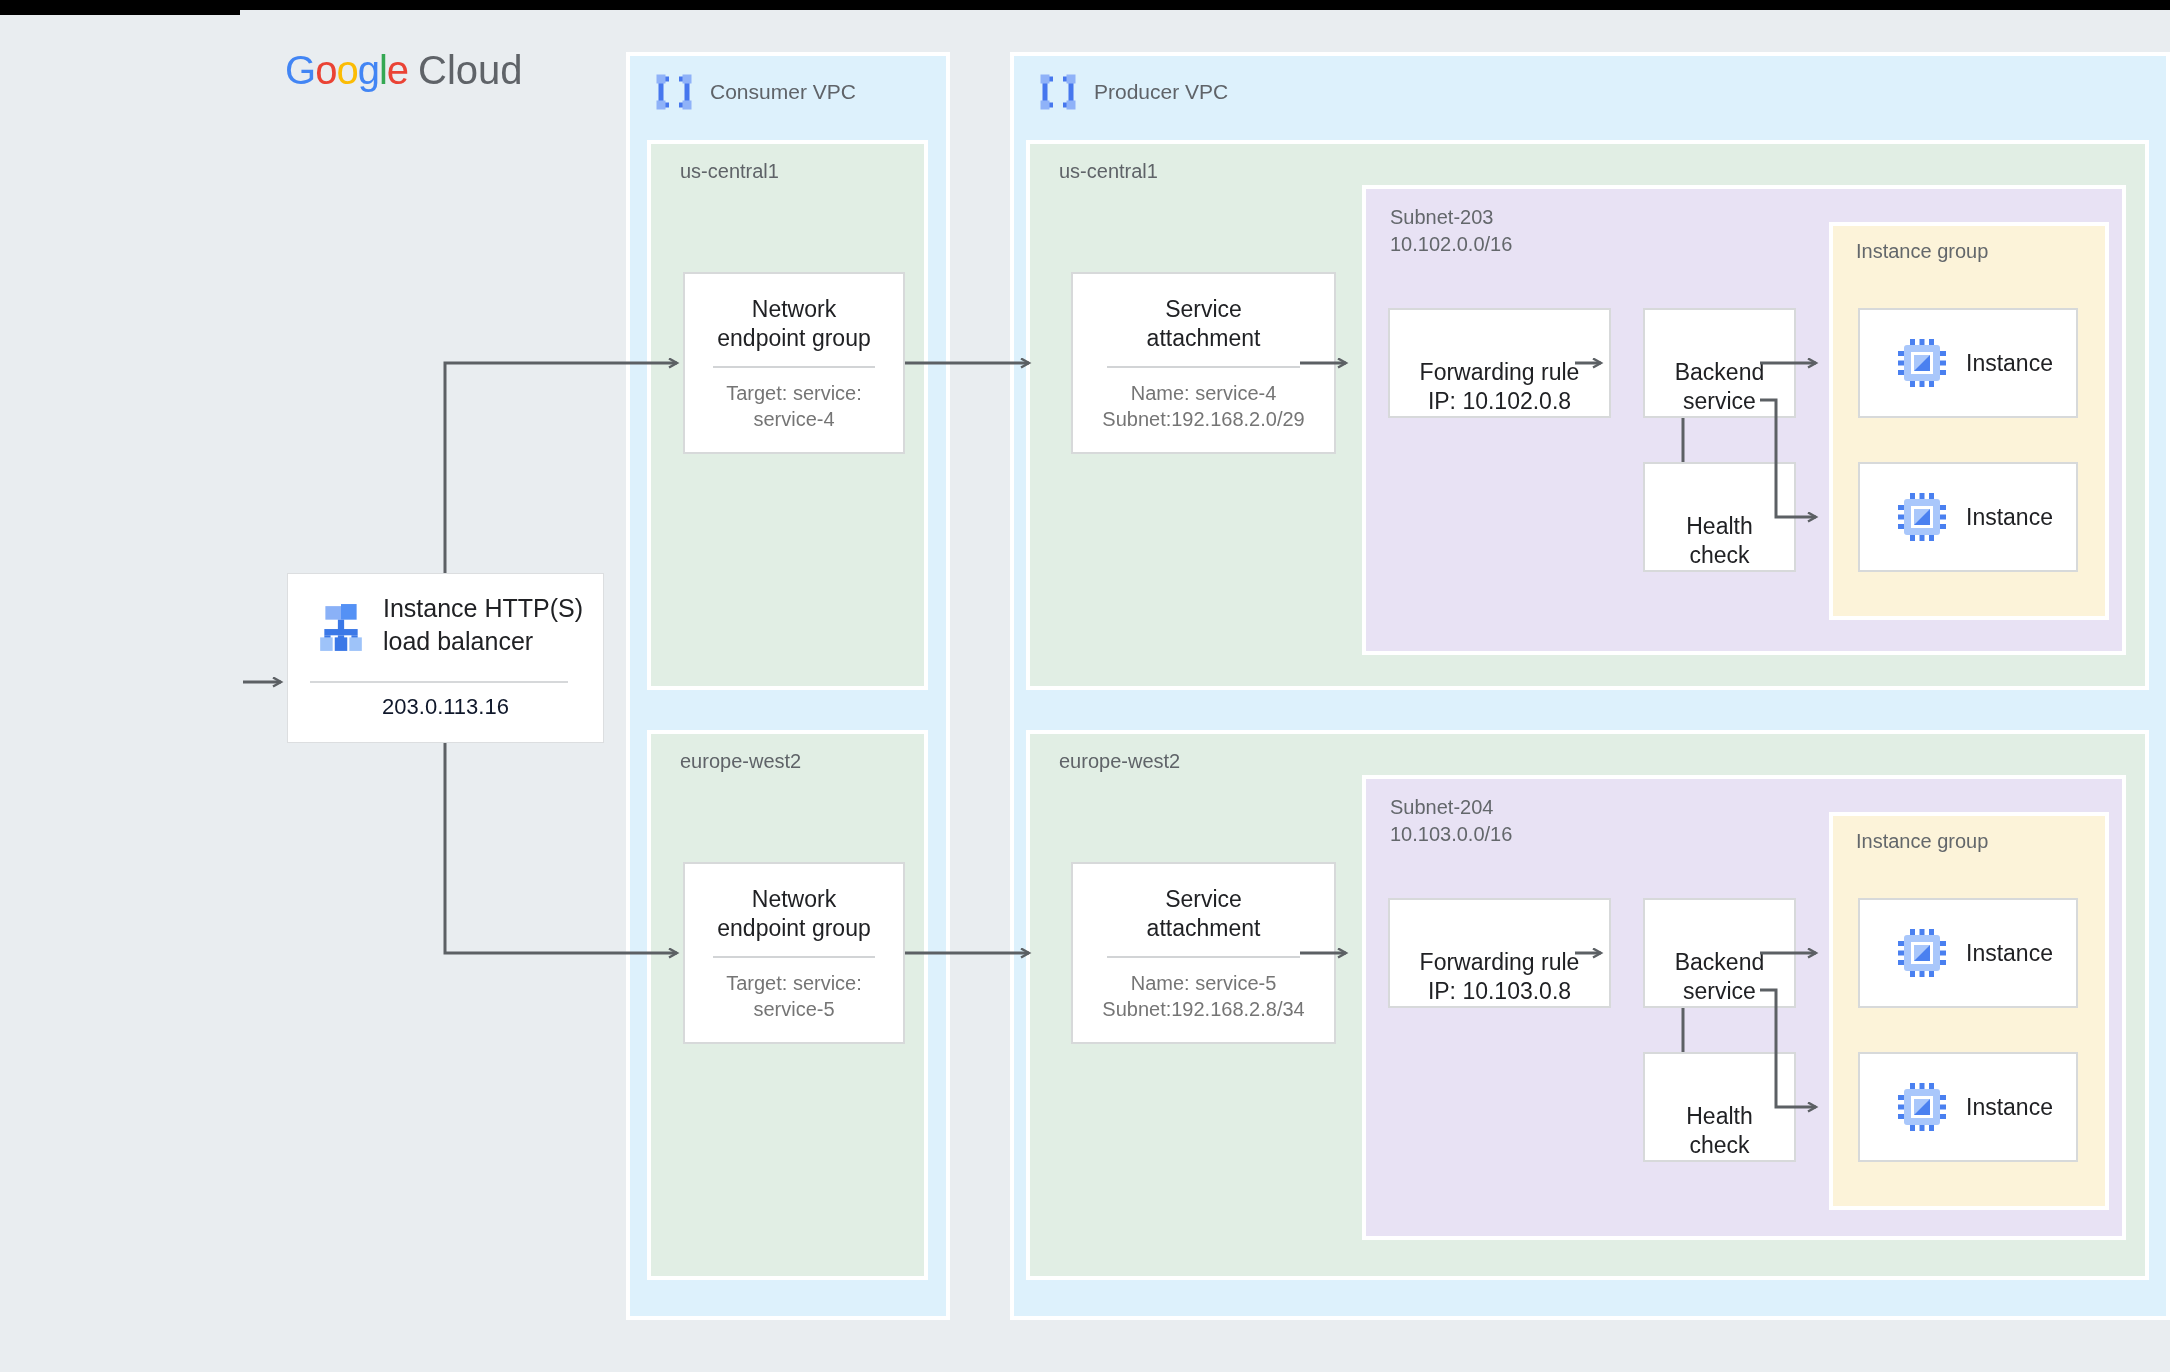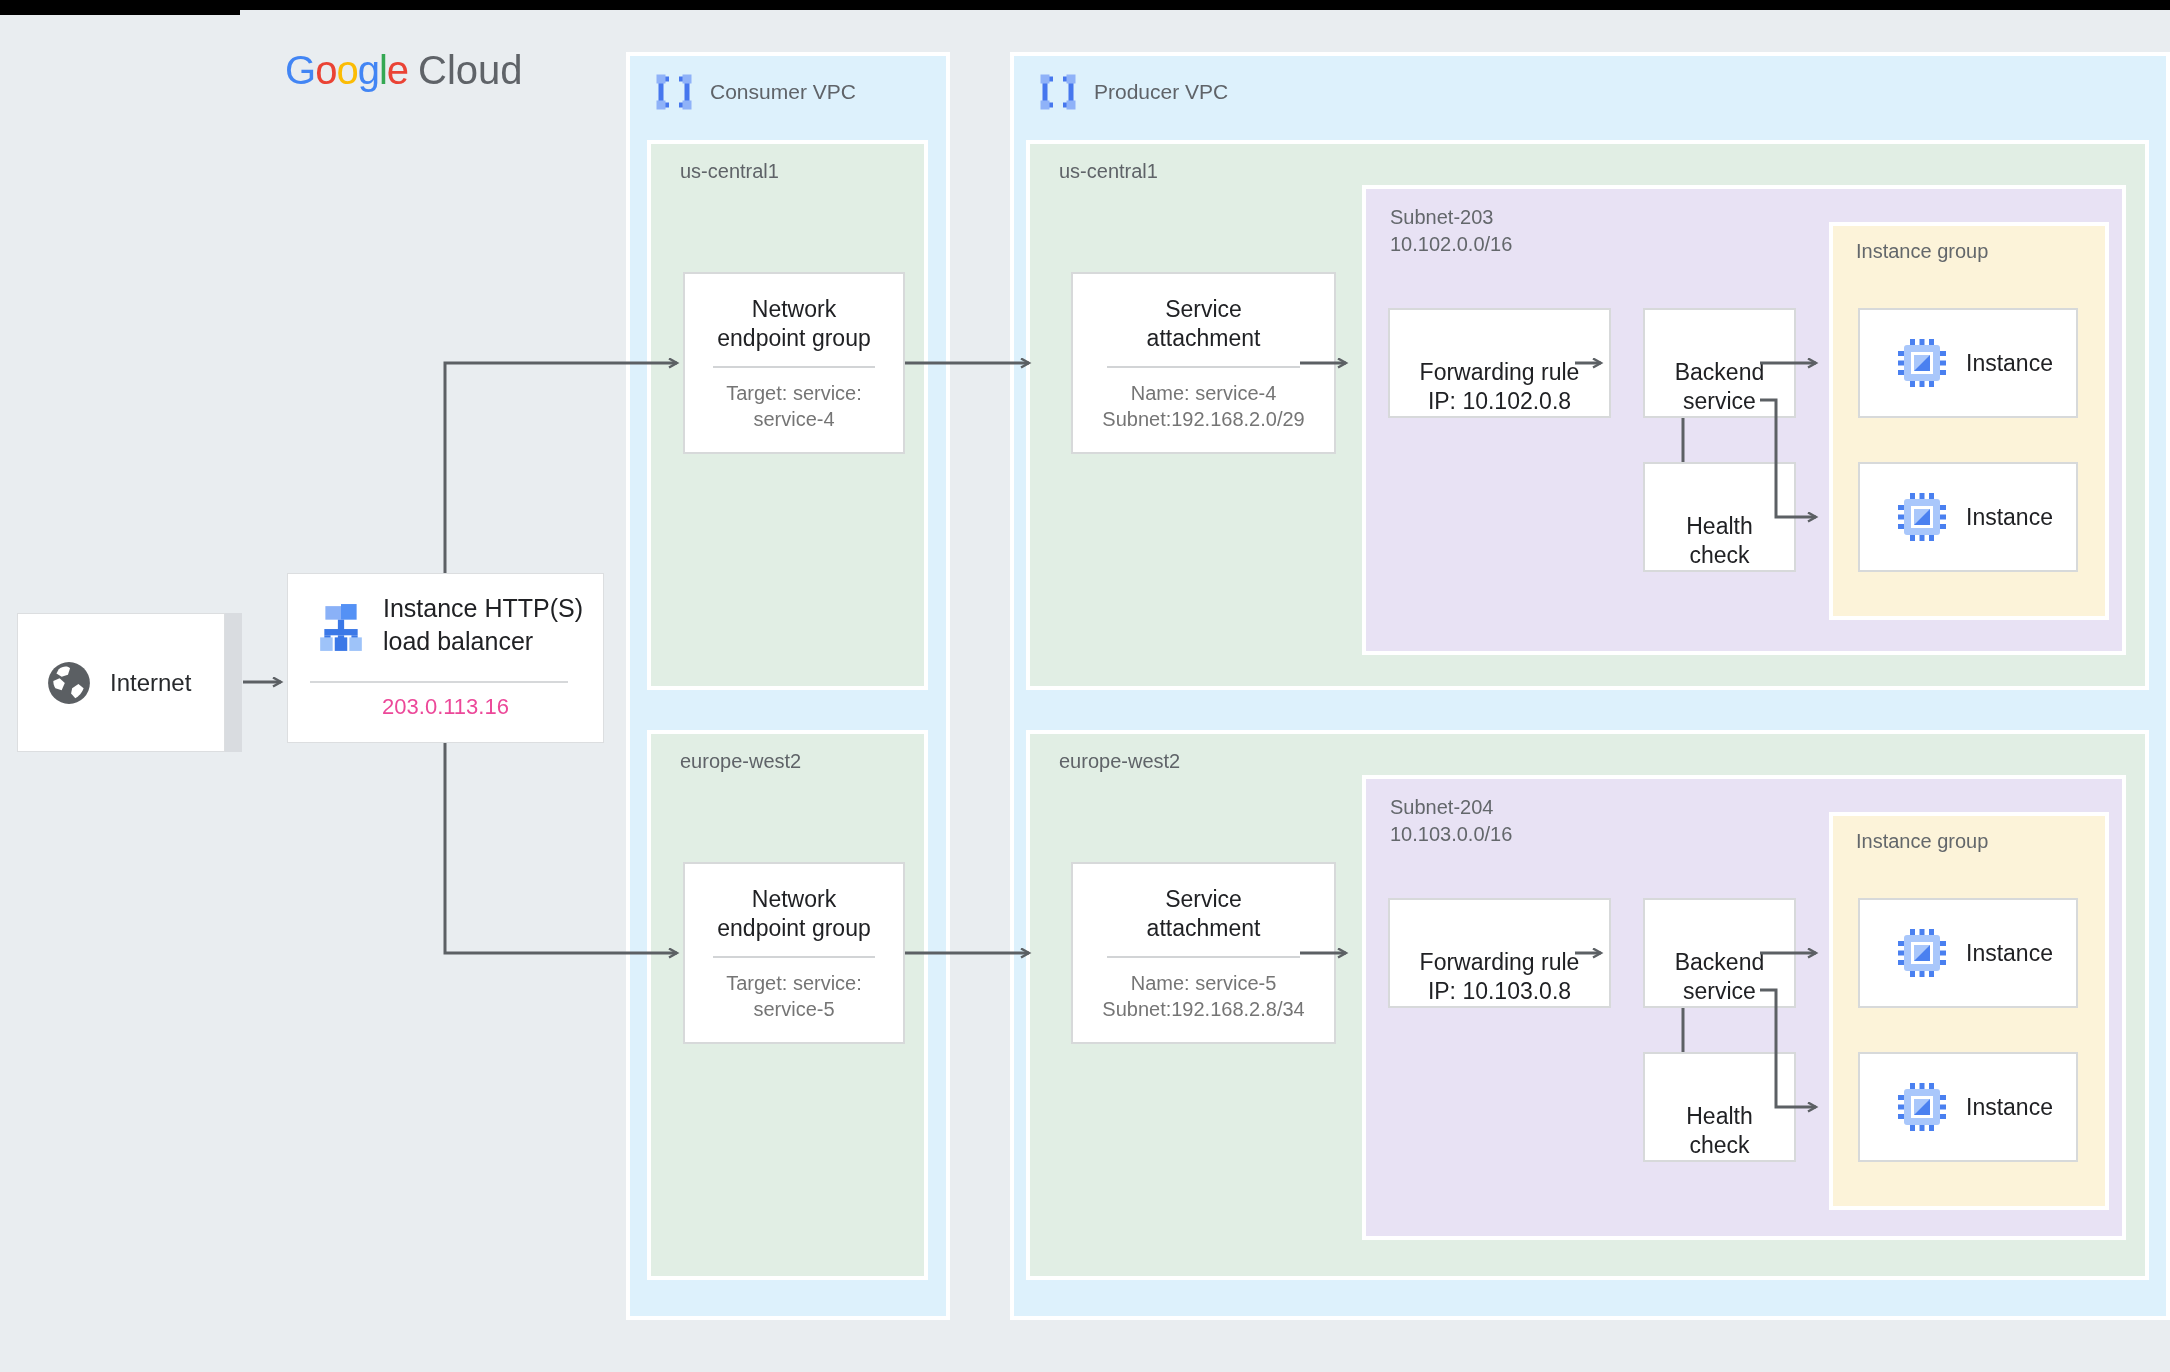--- a/index.html
+++ b/index.html
@@ -44,21 +44,21 @@
   .instance-label { font-size:23px; color:#202124; }
 
   .internet-box { display:flex; align-items:center; gap:18px; padding-left:28px;
                   box-shadow:17px 0 0 #d9dce0; }
   .internet-label { font-size:24px; color:#27292c; }
 
   .lb-box { }
   .lb-icon { position:absolute; left:28px; top:29px; }
   .lb-title { position:absolute; left:95px; top:18px; font-size:25px; line-height:33px; color:#202124; }
   .lb-divider { position:absolute; left:22px; top:107px; width:258px; height:2px; background:#d6d8da; }
-  .lb-ip { position:absolute; left:0; top:120px; width:100%; text-align:center; font-size:22px; color:#ec4899; }
+  .lb-ip { position:absolute; left:0; top:120px; width:100%; text-align:center; font-size:22px; color:#0f172a; }
 </style>
 </head>
 <body>
 
 <div class="canvas">
 
   <div class="topbar"></div>
   <div class="topbar-notch"></div>
 
   <div class="logo">
@@ -83,29 +83,20 @@
       <polyline points="1575,953 1601,953" marker-end="url(#arw)"></polyline>
       <polyline points="1760,363 1816,363" marker-end="url(#arw)"></polyline>
       <polyline points="1760,953 1816,953" marker-end="url(#arw)"></polyline>
       <line x1="1683" y1="418" x2="1683" y2="462"></line>
       <line x1="1683" y1="1008" x2="1683" y2="1052"></line>
       <polyline points="1760,400 1776,400 1776,517 1816,517" marker-end="url(#arw)"></polyline>
       <polyline points="1760,990 1776,990 1776,1107 1816,1107" marker-end="url(#arw)"></polyline>
     </g>
   </svg>
 
-  <div class="plain-box internet-box" style="left:17px; top:613px; width:208px; height:139px;">
-    <svg width="46" height="46" viewBox="0 0 44 44">
-      <circle cx="22" cy="22" r="20" fill="#5b5f63"></circle>
-      <path fill="#ffffff" d="M12,9 C16,5.5 21,5.5 23,8 L21,14 L15,16 L10,13 Z"></path>
-      <path fill="#ffffff" d="M7,20 L13,17.5 L18,22 L15,29 L9,27 C7.5,24.5 7,22.5 7,20 Z"></path>
-      <path fill="#ffffff" d="M25,27 L31,23 L36,27 C34.5,31.5 31,35 28,36.5 L24,32 Z"></path>
-    </svg>
-    <span class="internet-label">Internet</span>
-  </div>
 
   <div class="plain-box lb-box" style="left:287px; top:573px; width:317px; height:170px;">
     <svg class="lb-icon" width="50" height="50" viewBox="0 0 48 48">
       <rect x="9" y="3" width="15" height="13" fill="#8ab1f7"></rect>
       <rect x="24" y="1" width="15" height="15" fill="#5491f5"></rect>
       <rect x="21" y="16" width="6" height="11" fill="#3b78e7"></rect>
       <rect x="8" y="25" width="32" height="6" fill="#3b78e7"></rect>
       <rect x="8" y="31" width="6" height="8" fill="#3b78e7"></rect>
       <rect x="21" y="31" width="6" height="8" fill="#3b78e7"></rect>
       <rect x="34" y="31" width="6" height="8" fill="#3b78e7"></rect>

